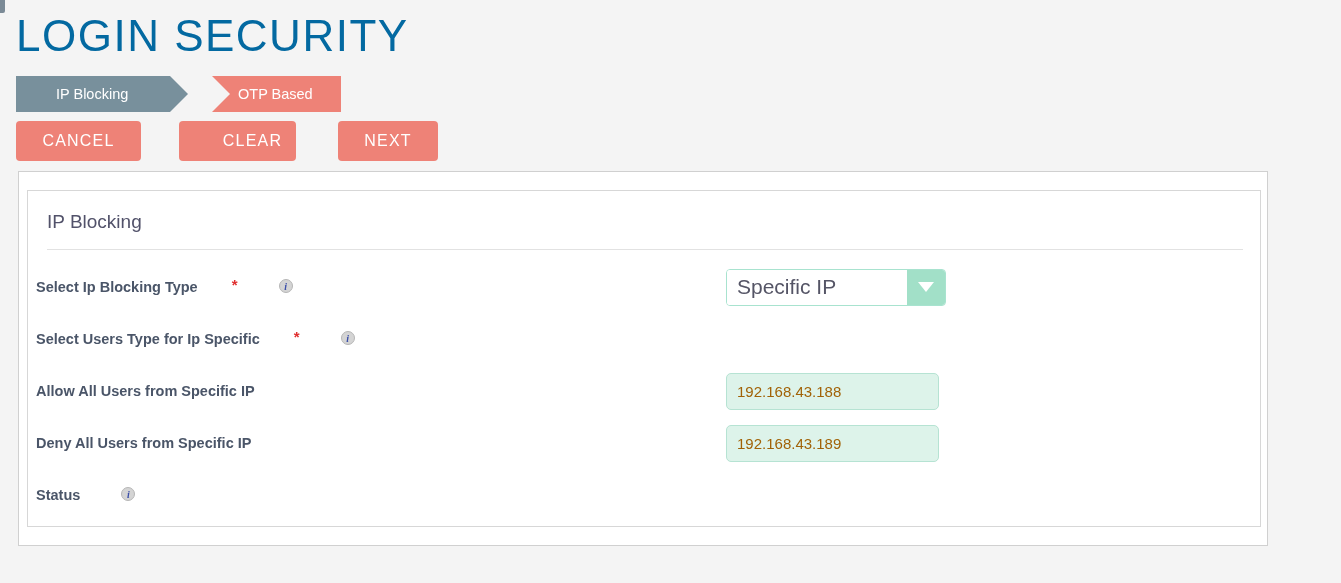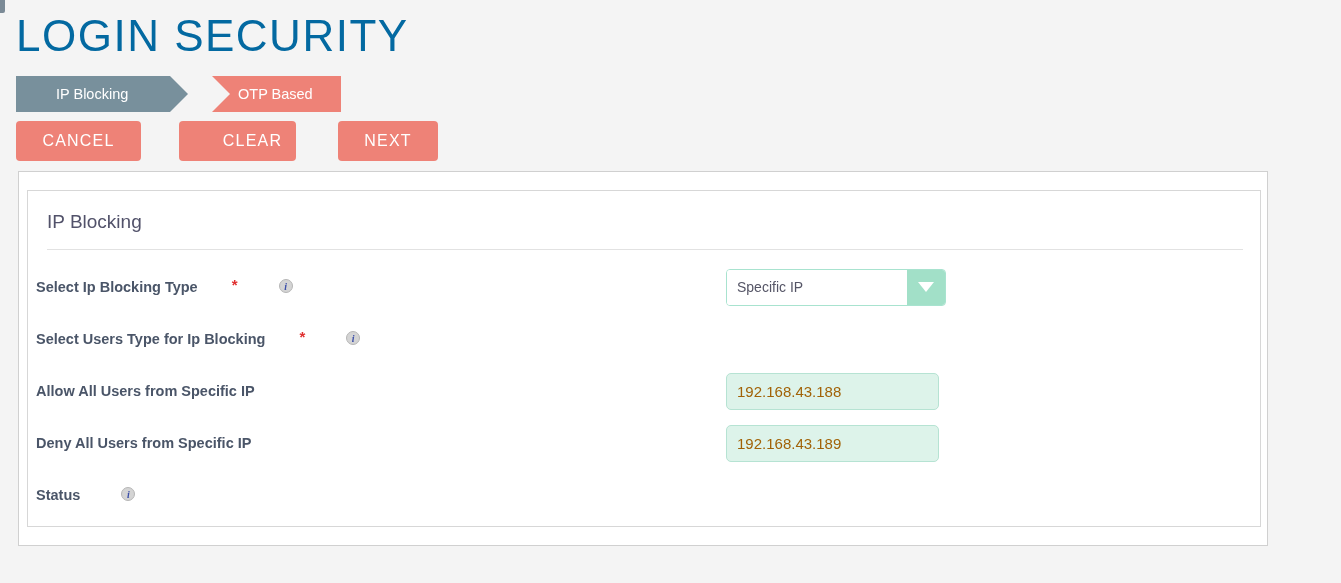--- a/index.html
+++ b/index.html
@@ -201,21 +201,21 @@
     overflow: hidden;
     cursor: pointer;
   }
   .select-box.wide { width: 220px; }
   .select-box.narrow { width: 130px; }
   .select-value {
     flex: 1;
     display: flex;
     align-items: center;
     padding-left: 10px;
-    font-size: 14px;
+    font-size: 21px;
     color: #555566;
     background: #ffffff;
   }
   .select-arrow {
     width: 38px;
     background: #a2e0c8;
     display: flex;
     align-items: center;
     justify-content: center;
   }
@@ -284,21 +284,21 @@
           <div class="select-value">Specific IP</div>
           <div class="select-arrow">
               <i></i>
             </div>
         </div>
       </div>
     </div>
 
     <div class="row">
       <div class="label">
-        <span>Select Users Type for Ip Blocking</span>
+        <span>Select Users Type for Ip Specific</span>
         <span class="req">*</span>
         <span class="info-icon">i</span>
       </div>
     </div>
 
     <div class="row">
       <div class="label">
         <span>Allow All Users from Specific IP</span>
       </div>
       <div class="control">

